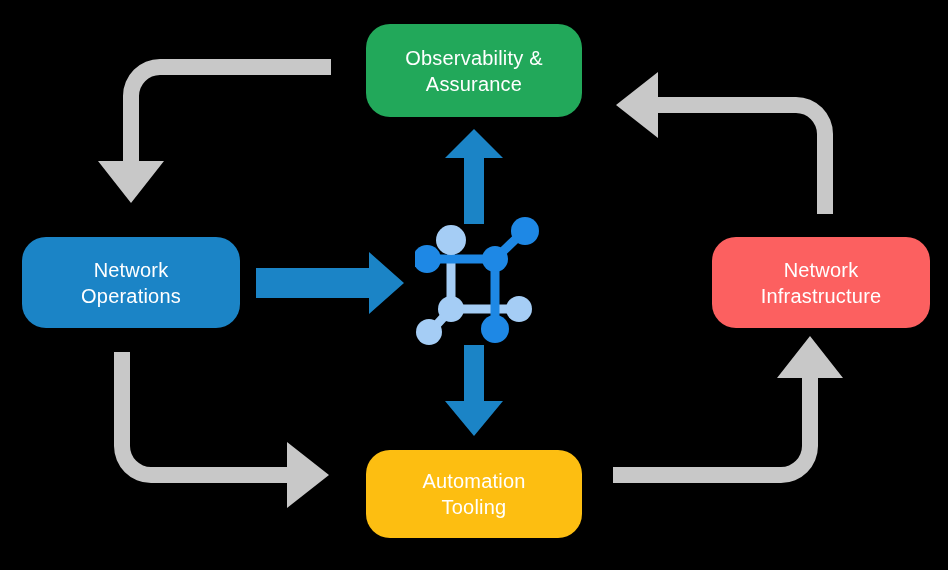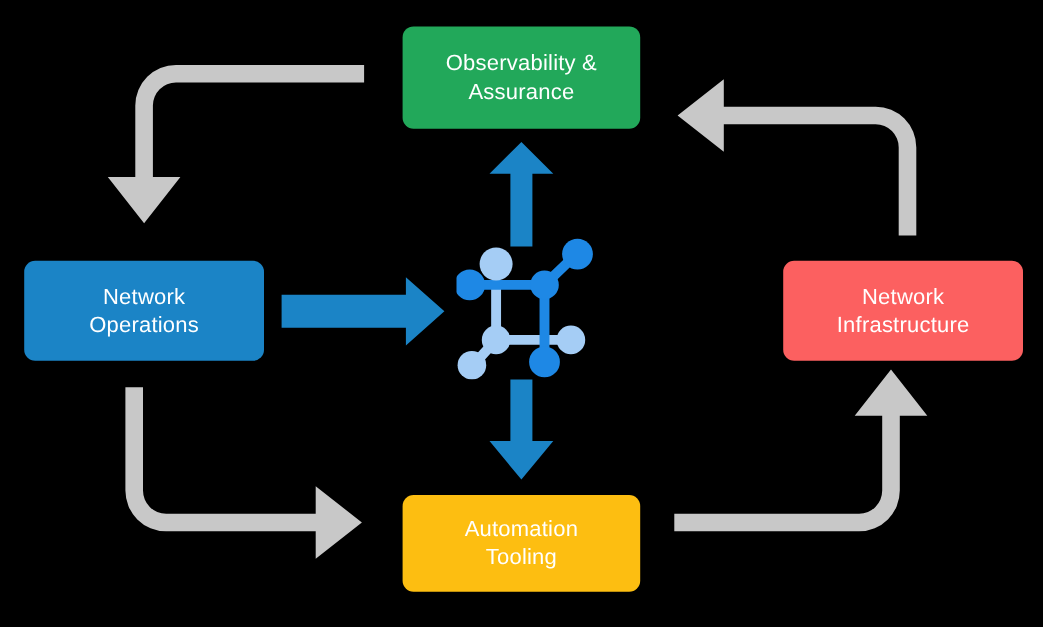--- a/index.html
+++ b/index.html
@@ -24,21 +24,21 @@
     top: 0;
     width: 948px;
     height: 570px;
   }
   .node-box {
     position: absolute;
     display: flex;
     align-items: center;
     justify-content: center;
     text-align: center;
-    border-radius: 10px;
+    border-radius: 24px;
     color: #ffffff;
     font-size: 20px;
     line-height: 1.3;
     font-weight: 400;
     letter-spacing: 0.2px;
     box-sizing: border-box;
     padding: 6px 10px;
   }
   .node-label {
     display: block;

